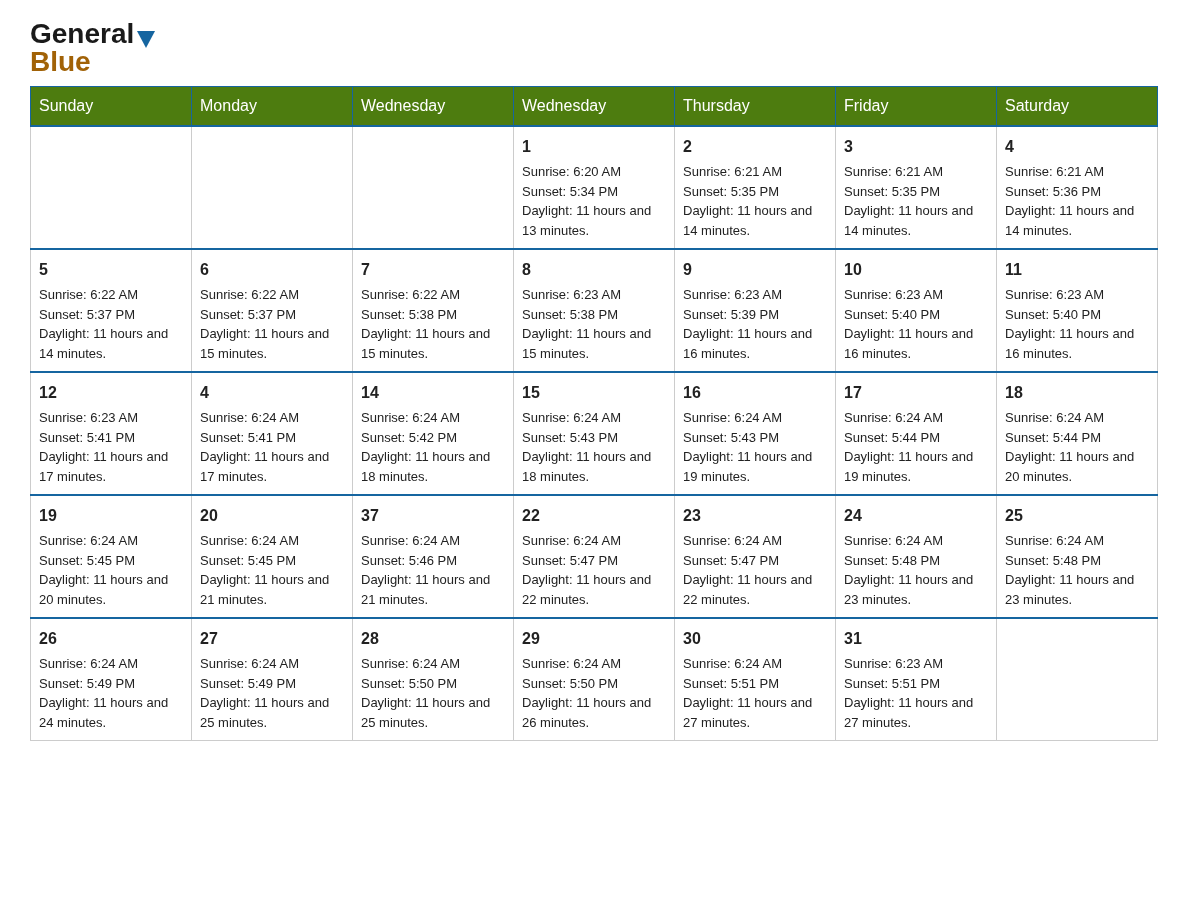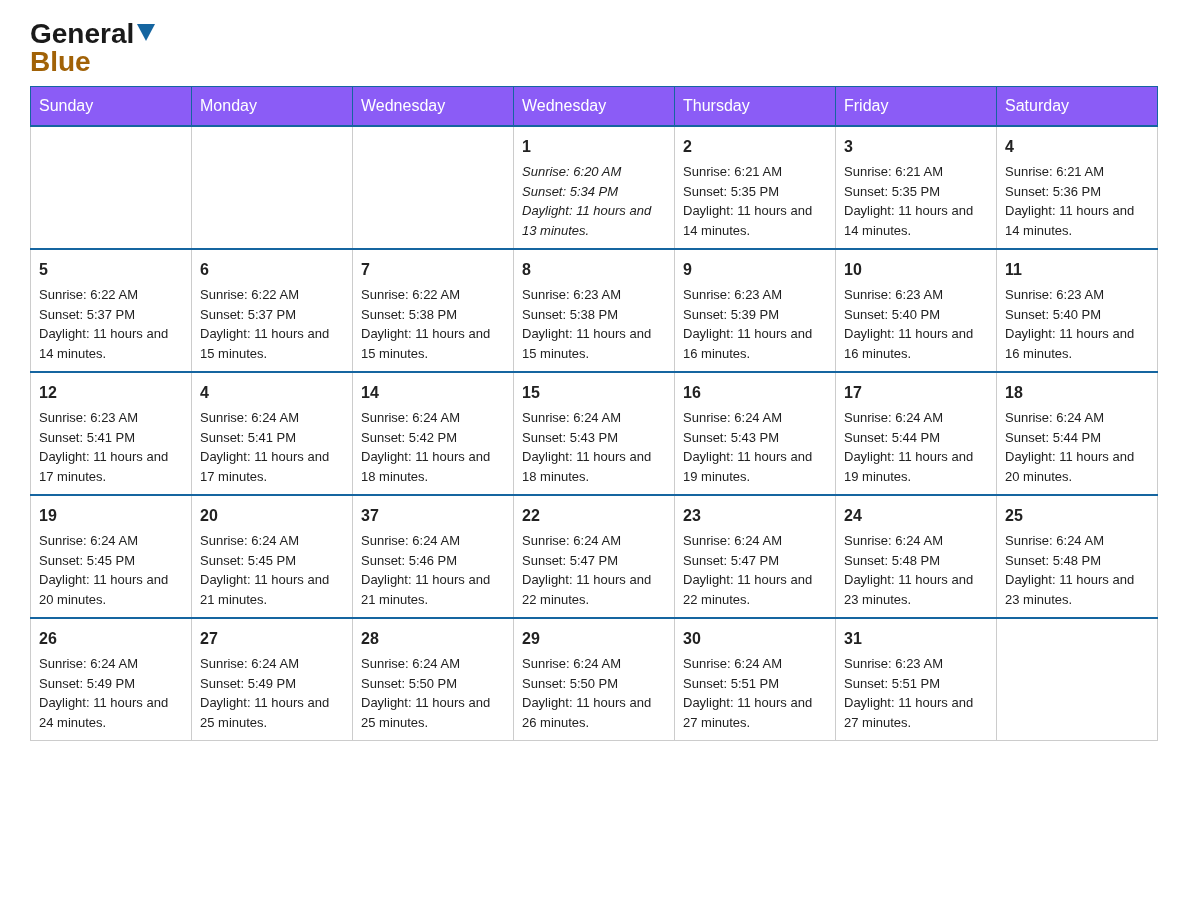--- a/index.html
+++ b/index.html
@@ -30,21 +30,21 @@
       font-size: 20px;
       color: #444;
       margin-top: 4px;
     }
     .calendar {
       width: 100%;
       border-collapse: collapse;
       margin-top: 10px;
     }
     .calendar th {
-      background-color: #8b5cf6;
+      background-color: #4d7c0f;
       color: #fff;
       padding: 10px 8px;
       font-size: 16px;
       font-weight: normal;
       text-align: left;
       border: 1px solid #1565a0;
     }
     .calendar td {
       border: 1px solid #ccc;
       vertical-align: top;
@@ -71,20 +71,21 @@
     }
     .empty {
       background: #fff;
     }
     .logo-wrapper {
       display: flex;
       flex-direction: column;
     }
     .logo-row {
       display: flex;
+      align-items: center;
     }
   </style>
 </head>
 <body>
 
 <div class="header">
   <div class="logo-wrapper">
     <div class="logo-row">
       <span style="font-size:28px;font-weight:bold;color:#1a1a1a;line-height:1;">General</span>
       <div style="width:0;height:0;border-left:9px solid transparent;border-right:9px solid transparent;border-top:17px solid #1565a0;margin-left:3px;margin-bottom:-2px;position:relative;top:4px;"></div>
@@ -109,21 +110,21 @@
       <th><span>Saturday</span></th>
     </tr>
   </thead>
   <tbody id="calendar-body">
   <tr>
         <td class="empty"></td>
         <td class="empty"></td>
         <td class="empty"></td>
         <td>
           <span class="day-number">1</span>
-          <div style="white-space: pre-line; font-style: italic;">Sunrise: 6:20 AM
+          <div style="white-space: pre-line;">Sunrise: 6:20 AM
 Sunset: 5:34 PM
 Daylight: 11 hours and 13 minutes.</div>
         </td>
         <td>
           <span class="day-number">2</span>
           <div style="white-space: pre-line;">Sunrise: 6:21 AM
 Sunset: 5:35 PM
 Daylight: 11 hours and 14 minutes.</div>
         </td>
         <td>

